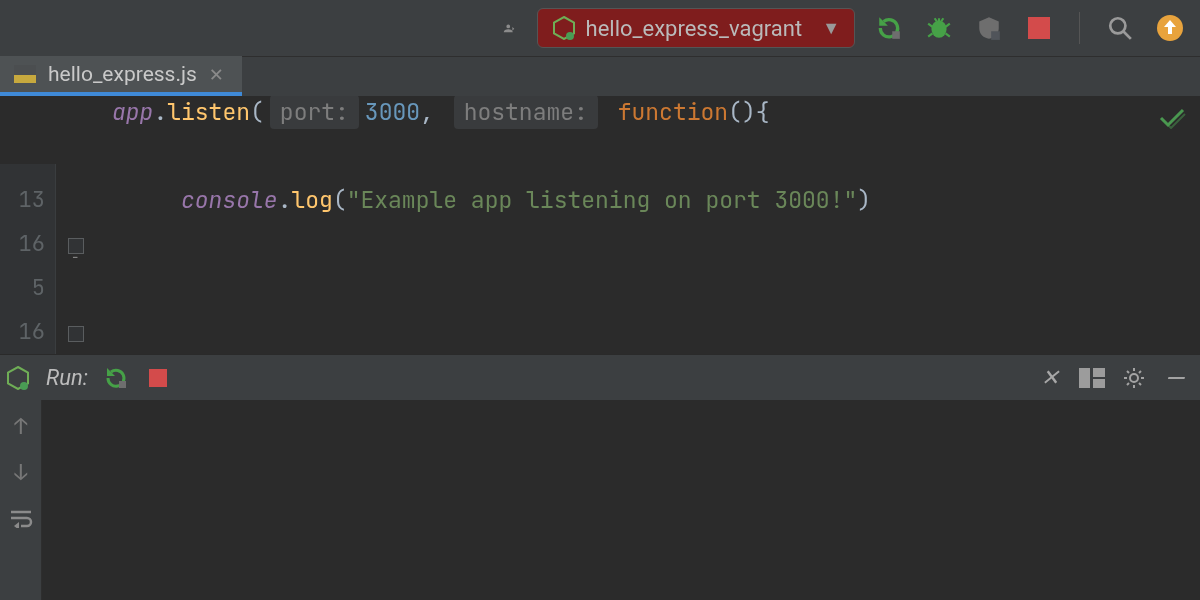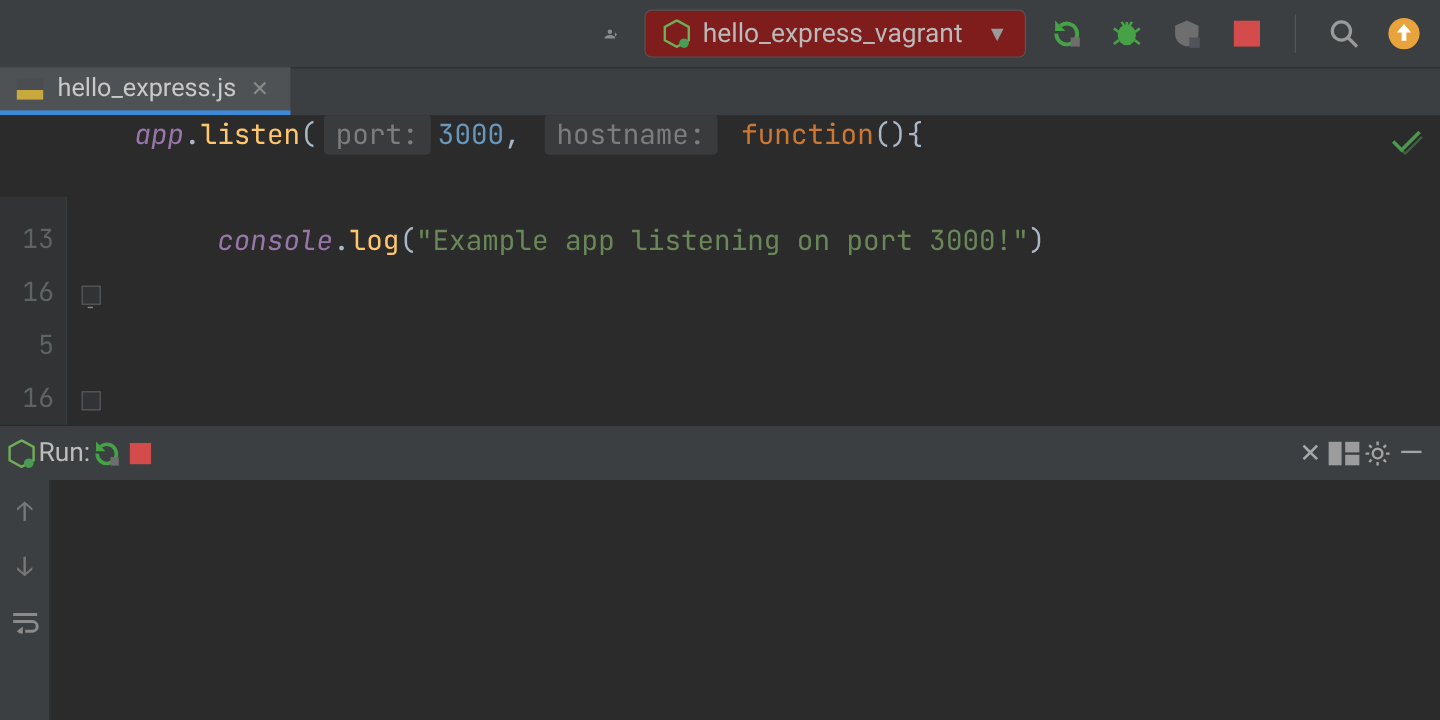--- a/index.html
+++ b/index.html
@@ -88,21 +88,21 @@
   .tok-key{ color:#cc7832;}
   .tok-str{ color:#6a8759;}
 
   .lint-check{ position:absolute; top:10px; right:14px; width:28px; height:22px;}
   .lint-check svg{width:28px;height:22px;}
 
   
   .run-panel{ height:246px; display:flex; flex-direction:column; background:#2b2b2b;}
   .run-header{
     height:46px; background:#3c3f41; display:flex; align-items:center; border-top:1px solid #2a2a2a;
-    padding:0 10px 0 6px; 
+    padding:0 10px 0 6px; gap:14px;font-style:italic;
   }
   .run-header .title{ color:#bcbcbc; font-size:22px; margin-left:2px;}
   .run-header .spacer{flex:1;}
   .run-body{
     flex:1; display:flex;
     font-family:"JetBrains Mono","Menlo","Consolas",monospace; font-size:22px; color:#bcbcbc;
   }
   .run-sidebuttons{
     width:42px; background:#3c3f41; display:flex; flex-direction:column; align-items:center;
     padding-top:12px; gap:18px; border-right:1px solid #2e2e2e;

